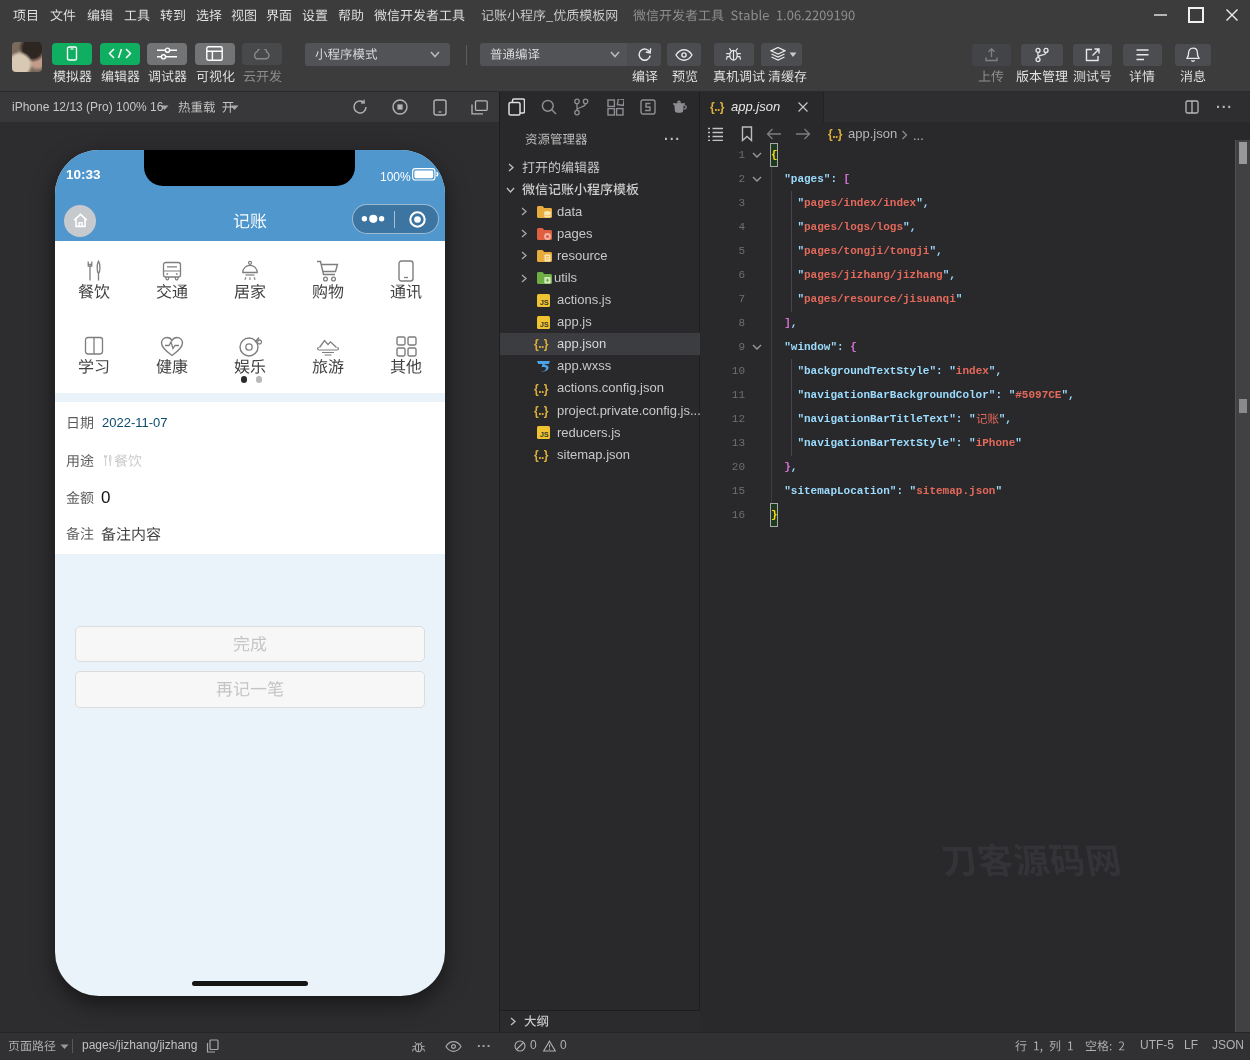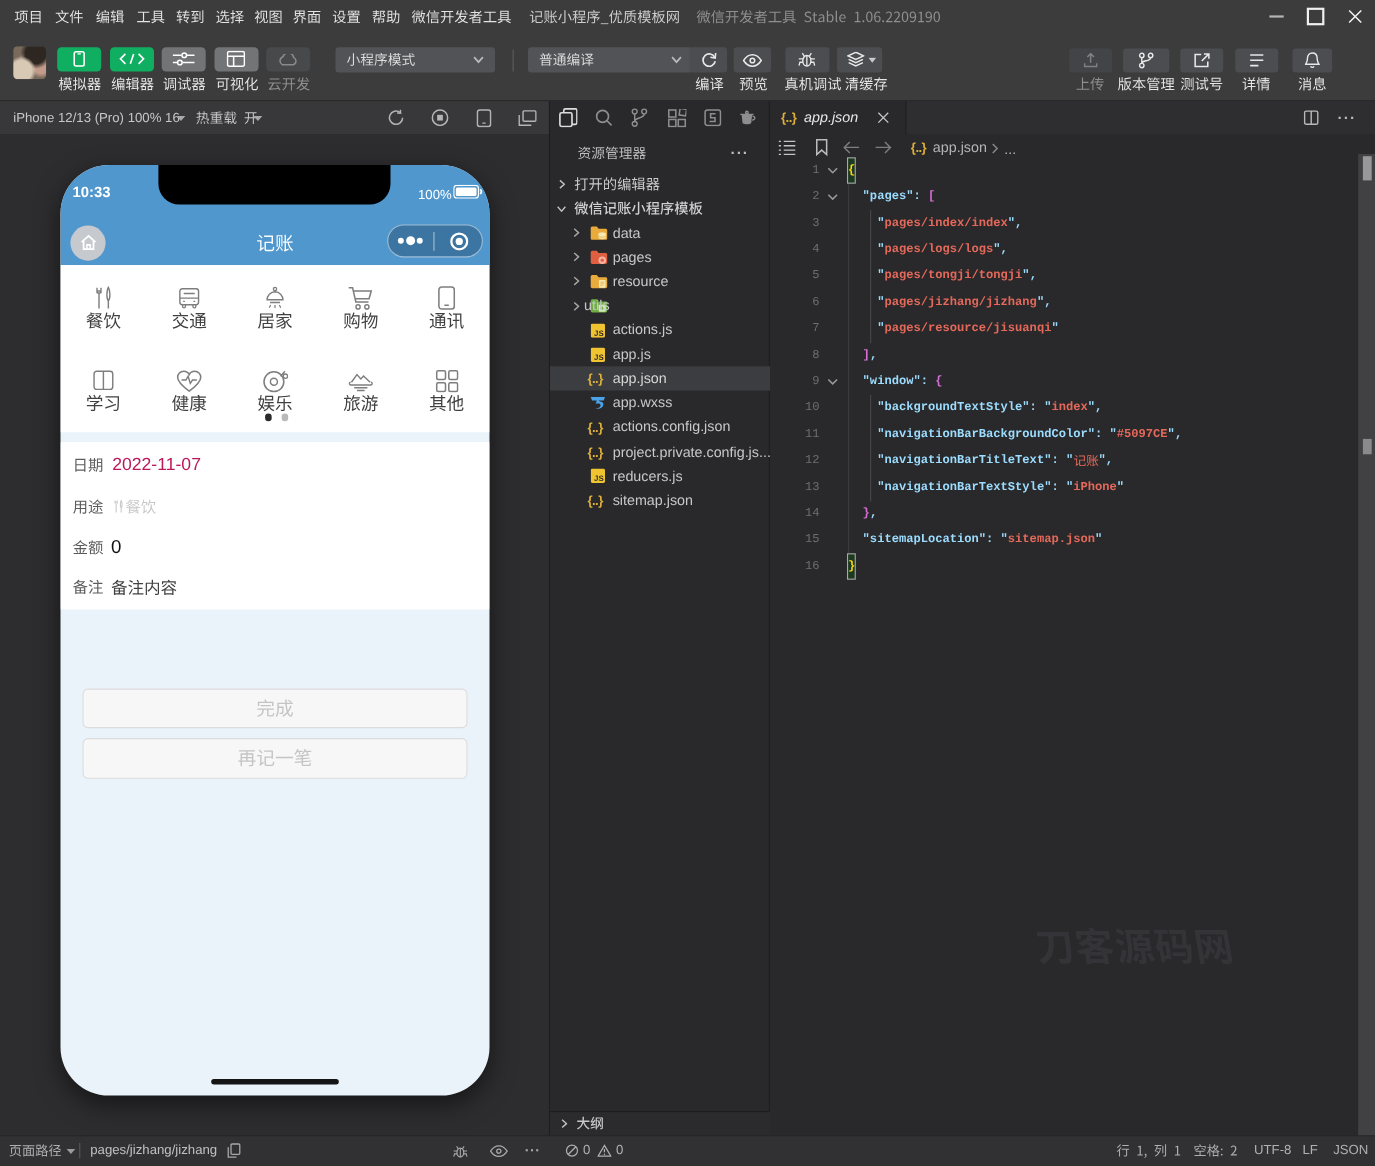--- a/index.html
+++ b/index.html
@@ -503,21 +503,21 @@
           </g>
         </svg></div>
       <div style="position:absolute;left:185.6px;top:226.1px;width:6.8px;height:6.8px;border-radius:50%;background:#2b2b2b"></div>
       <div style="position:absolute;left:200.6px;top:226.1px;width:6.8px;height:6.8px;border-radius:50%;background:#b9b9b9"></div>
       <div style="position:absolute;left:11.0px;top:267.1px;line-height:0"><svg width="30.0" height="18.2" viewBox="0 0 30.0 18.2" style="overflow:visible">
           <g fill="#5c5c5c" transform="translate(0,10.92) scale(0.014000,-0.014000)">
             <use href="#g99" x="0"></use>
             <use href="#g100" x="1000"></use>
           </g>
         </svg></div>
-      <div style="position:absolute;left:47.0px;top:265.9px;font-family:'Liberation Sans', sans-serif;font-size:16px;color:#be185d;font-weight:normal;line-height:14.3px;white-space:pre;">2022-11-07</div>
+      <div style="position:absolute;left:47.0px;top:265.9px;font-family:'Liberation Sans', sans-serif;font-size:13px;color:#0c4a6e;font-weight:normal;line-height:14.3px;white-space:pre;">2022-11-07</div>
       <div style="position:absolute;left:11.0px;top:305.1px;line-height:0"><svg width="30.0" height="18.2" viewBox="0 0 30.0 18.2" style="overflow:visible">
           <g fill="#5c5c5c" transform="translate(0,10.92) scale(0.014000,-0.014000)">
             <use href="#g101" x="0"></use>
             <use href="#g102" x="1000"></use>
           </g>
         </svg></div>
       <svg style="position:absolute;left:47px;top:304px" width="11" height="13" viewBox="0 0 11 13" fill="none">
         <path d="M2.6 1 V3.8 M4.6 1 V3.8 M2.6 2.6 h2 M3.6 3.8 V12" stroke="#c9c9c9" stroke-width="1"></path>
         <path d="M8.2 8 V12 M8.2 8 C7.1 6.9 7.3 2.4 8.2 1 C9.1 2.4 9.3 6.9 8.2 8 Z" stroke="#c9c9c9" stroke-width="1" fill="none"></path>
       </svg>
@@ -667,21 +667,21 @@
     </svg>
     <div style="position:absolute;left:557.0px;top:248.8px;font-family:'Liberation Sans', sans-serif;font-size:13px;color:#c8c8c8;font-weight:normal;line-height:14.3px;white-space:pre;">resource</div>
     <svg style="position:absolute;left:521px;top:273.5px" width="6" height="9" viewBox="0 0 6 9" fill="none">
       <path d="M1 1 L5 4.5 L1 8" stroke="#a8a8a8" stroke-width="1.3" fill="none"></path>
     </svg>
     <svg style="position:absolute;left:536px;top:271px" width="17" height="14" viewBox="0 0 17 14" fill="none">
       <path d="M1 2.5 C1 1.7 1.6 1 2.5 1 H6.5 L8.2 3 H14.5 C15.4 3 16 3.6 16 4.5 V11.5 C16 12.4 15.4 13 14.5 13 H2.5 C1.6 13 1 12.4 1 11.5 Z" fill="#6fae45"></path>
       <rect x="8.3" y="6" width="6.4" height="6.4" rx="0.8" fill="#d2e8bd"></rect>
       <path d="M11.5 7.5 V10.9 M9.8 9.2 H13.2" stroke="#6fae45" stroke-width="1"></path>
     </svg>
-    <div style="position:absolute;left:531px;top:270.9px;font-family:'Liberation Sans', sans-serif;font-size:13px;color:#c8c8c8;font-weight:normal;line-height:14.3px;white-space:pre;">utils</div>
+    <div style="position:absolute;left:554px;top:270.9px;font-family:'Liberation Sans', sans-serif;font-size:13px;color:#c8c8c8;font-weight:normal;line-height:14.3px;white-space:pre;">utils</div>
     <svg style="position:absolute;left:537px;top:293.6px" width="13" height="13" viewBox="0 0 13 13" fill="none">
       <rect width="13" height="13" rx="1.5" fill="#efc430"></rect>
       <text x="11.8" y="11.3" font-family="Liberation Sans" font-size="7.2" font-weight="bold" fill="#35342b" text-anchor="end">JS</text>
     </svg>
     <div style="position:absolute;left:557.0px;top:293.0px;font-family:'Liberation Sans', sans-serif;font-size:13px;color:#c8c8c8;font-weight:normal;line-height:14.3px;white-space:pre;">actions.js</div>
     <svg style="position:absolute;left:537px;top:315.7px" width="13" height="13" viewBox="0 0 13 13" fill="none">
       <rect width="13" height="13" rx="1.5" fill="#efc430"></rect>
       <text x="11.8" y="11.3" font-family="Liberation Sans" font-size="7.2" font-weight="bold" fill="#35342b" text-anchor="end">JS</text>
     </svg>
     <div style="position:absolute;left:557.0px;top:315.1px;font-family:'Liberation Sans', sans-serif;font-size:13px;color:#c8c8c8;font-weight:normal;line-height:14.3px;white-space:pre;">app.js</div>
@@ -751,21 +751,21 @@
     <div style="position:absolute;left:700px;top:221.0px;width:45px;text-align:right;font-family:'Liberation Mono', monospace;font-size:11px;color:#6e6e72;line-height:12px">4</div>
     <div style="position:absolute;left:700px;top:245.0px;width:45px;text-align:right;font-family:'Liberation Mono', monospace;font-size:11px;color:#6e6e72;line-height:12px">5</div>
     <div style="position:absolute;left:700px;top:269.0px;width:45px;text-align:right;font-family:'Liberation Mono', monospace;font-size:11px;color:#6e6e72;line-height:12px">6</div>
     <div style="position:absolute;left:700px;top:293.0px;width:45px;text-align:right;font-family:'Liberation Mono', monospace;font-size:11px;color:#6e6e72;line-height:12px">7</div>
     <div style="position:absolute;left:700px;top:317.0px;width:45px;text-align:right;font-family:'Liberation Mono', monospace;font-size:11px;color:#6e6e72;line-height:12px">8</div>
     <div style="position:absolute;left:700px;top:341.0px;width:45px;text-align:right;font-family:'Liberation Mono', monospace;font-size:11px;color:#6e6e72;line-height:12px">9</div>
     <div style="position:absolute;left:700px;top:365.0px;width:45px;text-align:right;font-family:'Liberation Mono', monospace;font-size:11px;color:#6e6e72;line-height:12px">10</div>
     <div style="position:absolute;left:700px;top:389.0px;width:45px;text-align:right;font-family:'Liberation Mono', monospace;font-size:11px;color:#6e6e72;line-height:12px">11</div>
     <div style="position:absolute;left:700px;top:413.0px;width:45px;text-align:right;font-family:'Liberation Mono', monospace;font-size:11px;color:#6e6e72;line-height:12px">12</div>
     <div style="position:absolute;left:700px;top:437.0px;width:45px;text-align:right;font-family:'Liberation Mono', monospace;font-size:11px;color:#6e6e72;line-height:12px">13</div>
-    <div style="position:absolute;left:700px;top:461.0px;width:45px;text-align:right;font-family:'Liberation Mono', monospace;font-size:11px;color:#6e6e72;line-height:12px">14</div>
+    <div style="position:absolute;left:700px;top:461.0px;width:45px;text-align:right;font-family:'Liberation Mono', monospace;font-size:11px;color:#6e6e72;line-height:12px">20</div>
     <div style="position:absolute;left:700px;top:485.0px;width:45px;text-align:right;font-family:'Liberation Mono', monospace;font-size:11px;color:#6e6e72;line-height:12px">15</div>
     <div style="position:absolute;left:700px;top:509.0px;width:45px;text-align:right;font-family:'Liberation Mono', monospace;font-size:11px;color:#6e6e72;line-height:12px">16</div>
     <svg style="position:absolute;left:752px;top:152px" width="10" height="6" viewBox="0 0 10 6" fill="none">
       <path d="M1 1 L5 5 L9 1" stroke="#9a9a9a" stroke-width="1.4" fill="none"></path>
     </svg>
     <svg style="position:absolute;left:752px;top:176px" width="10" height="6" viewBox="0 0 10 6" fill="none">
       <path d="M1 1 L5 5 L9 1" stroke="#9a9a9a" stroke-width="1.4" fill="none"></path>
     </svg>
     <svg style="position:absolute;left:752px;top:344px" width="10" height="6" viewBox="0 0 10 6" fill="none">
       <path d="M1 1 L5 5 L9 1" stroke="#9a9a9a" stroke-width="1.4" fill="none"></path>
@@ -854,21 +854,21 @@
         </g>
       </svg></div>
     <div style="position:absolute;left:1085.0px;top:1041.0px;line-height:0"><svg width="42.0" height="15.6" viewBox="0 0 42.0 15.6" style="overflow:visible">
         <g fill="#b0b0b0" transform="translate(0,9.36) scale(0.012000,-0.012000)">
           <use href="#g140" x="0"></use>
           <use href="#g141" x="1000"></use>
           <use href="#g142" x="2000"></use>
           <use href="#g46" x="2778"></use>
         </g>
       </svg></div>
-    <div style="position:absolute;left:1140.0px;top:1039.4px;font-family:'Liberation Sans', sans-serif;font-size:12px;color:#b0b0b0;font-weight:normal;line-height:13.2px;white-space:pre;">UTF-8</div>
+    <div style="position:absolute;left:1140.0px;top:1039.4px;font-family:'Liberation Sans', sans-serif;font-size:12px;color:#b0b0b0;font-weight:normal;line-height:13.2px;white-space:pre;">UTF-5</div>
     <div style="position:absolute;left:1184.0px;top:1039.4px;font-family:'Liberation Sans', sans-serif;font-size:12px;color:#b0b0b0;font-weight:normal;line-height:13.2px;white-space:pre;">LF</div>
     <div style="position:absolute;left:1212.0px;top:1039.4px;font-family:'Liberation Sans', sans-serif;font-size:12px;color:#b0b0b0;font-weight:normal;line-height:13.2px;white-space:pre;">JSON</div>
     <svg width="0" height="0" style="position:absolute">
       <defs>
         <path id="g0" d="M618 500V289C618 184 591 56 319 -19C335 -34 357 -61 366 -77C649 12 693 158 693 289V500ZM689 91C766 41 864 -31 911 -79L961 -26C913 21 813 90 736 138ZM29 184 48 106C140 137 262 179 379 219L369 284L247 247V650H363V722H46V650H172V225ZM417 624V153H490V556H816V155H891V624H655C670 655 686 692 702 728H957V796H381V728H613C603 694 591 656 578 624Z"></path>
         <path id="g1" d="M233 470H759V305H233ZM233 542V704H759V542ZM233 233H759V67H233ZM158 778V-74H233V-6H759V-74H837V778Z"></path>
         <path id="g2" d="M423 823C453 774 485 707 497 666L580 693C566 734 531 799 501 847ZM50 664V590H206C265 438 344 307 447 200C337 108 202 40 36 -7C51 -25 75 -60 83 -78C250 -24 389 48 502 146C615 46 751 -28 915 -73C928 -52 950 -20 967 -4C807 36 671 107 560 201C661 304 738 432 796 590H954V664ZM504 253C410 348 336 462 284 590H711C661 455 592 344 504 253Z"></path>
         <path id="g3" d="M317 341V268H604V-80H679V268H953V341H679V562H909V635H679V828H604V635H470C483 680 494 728 504 775L432 790C409 659 367 530 309 447C327 438 359 420 373 409C400 451 425 504 446 562H604V341ZM268 836C214 685 126 535 32 437C45 420 67 381 75 363C107 397 137 437 167 480V-78H239V597C277 667 311 741 339 815Z"></path>
         <path id="g4" d="M40 54 58 -15C140 18 245 61 346 103L332 163C223 121 114 79 40 54ZM61 423C75 430 98 435 205 450C167 386 132 335 116 316C87 278 66 252 45 248C53 230 64 196 68 182C87 194 118 204 339 255C336 271 333 298 334 317L167 282C238 374 307 486 364 597L303 632C286 593 265 554 245 517L133 505C190 593 246 706 287 815L215 840C179 719 112 587 91 554C71 520 55 496 38 491C46 473 57 438 61 423ZM624 350V202H541V350ZM675 350H746V202H675ZM481 412V-72H541V143H624V-47H675V143H746V-46H797V143H871V-7C871 -14 868 -16 861 -17C854 -17 836 -17 814 -16C822 -32 829 -56 831 -73C867 -73 890 -71 908 -62C926 -52 930 -35 930 -8V413L871 412ZM797 350H871V202H797ZM605 826C621 798 637 762 648 732H414V515C414 361 405 139 314 -21C329 -28 360 -50 372 -63C465 99 482 335 483 498H920V732H729C717 765 697 811 675 846ZM483 668H850V561H483Z"></path>
         <path id="g5" d="M551 751H819V650H551ZM482 808V594H892V808ZM81 332C89 340 119 346 153 346H244V202L40 167L56 94L244 132V-76H313V146L427 169L423 234L313 214V346H405V414H313V568H244V414H148C176 483 204 565 228 650H412V722H247C255 756 263 791 269 825L196 840C191 801 183 761 174 722H47V650H157C136 570 115 504 105 479C88 435 75 403 58 398C66 380 77 346 81 332ZM815 472V386H560V472ZM400 76 412 8 815 40V-80H885V46L959 52L960 115L885 110V472H953V535H423V472H491V82ZM815 329V242H560V329ZM815 185V105L560 86V185Z"></path>

